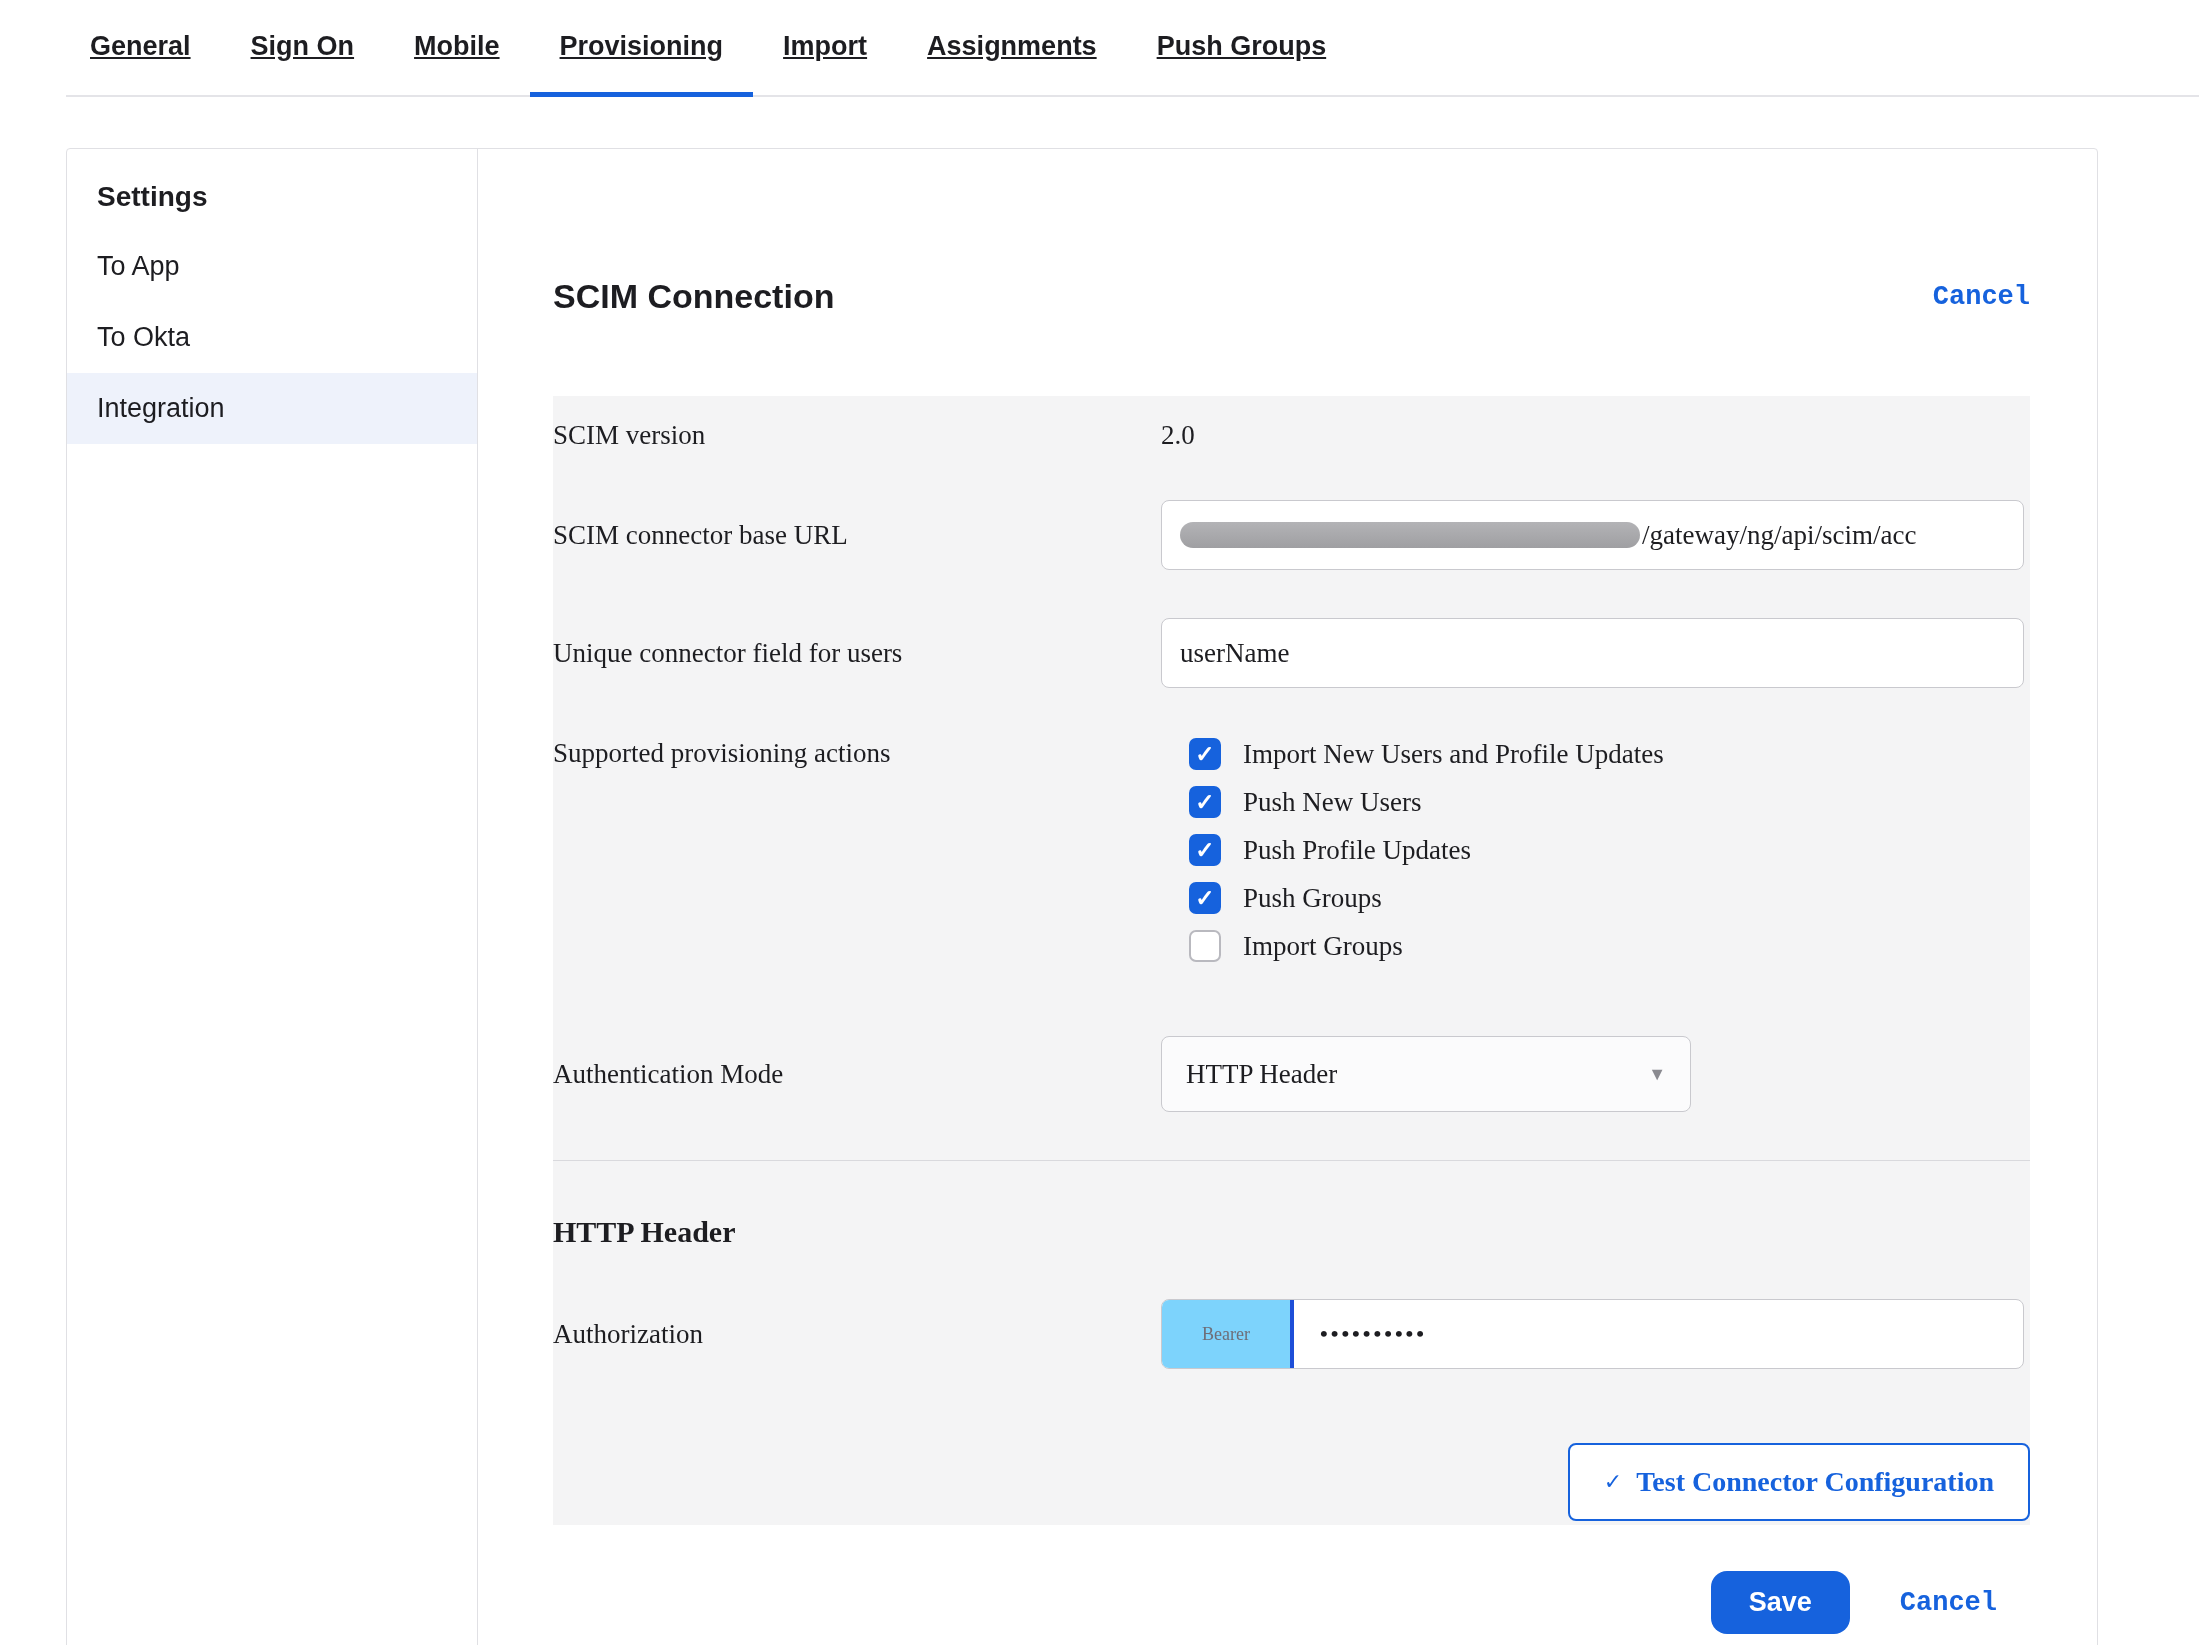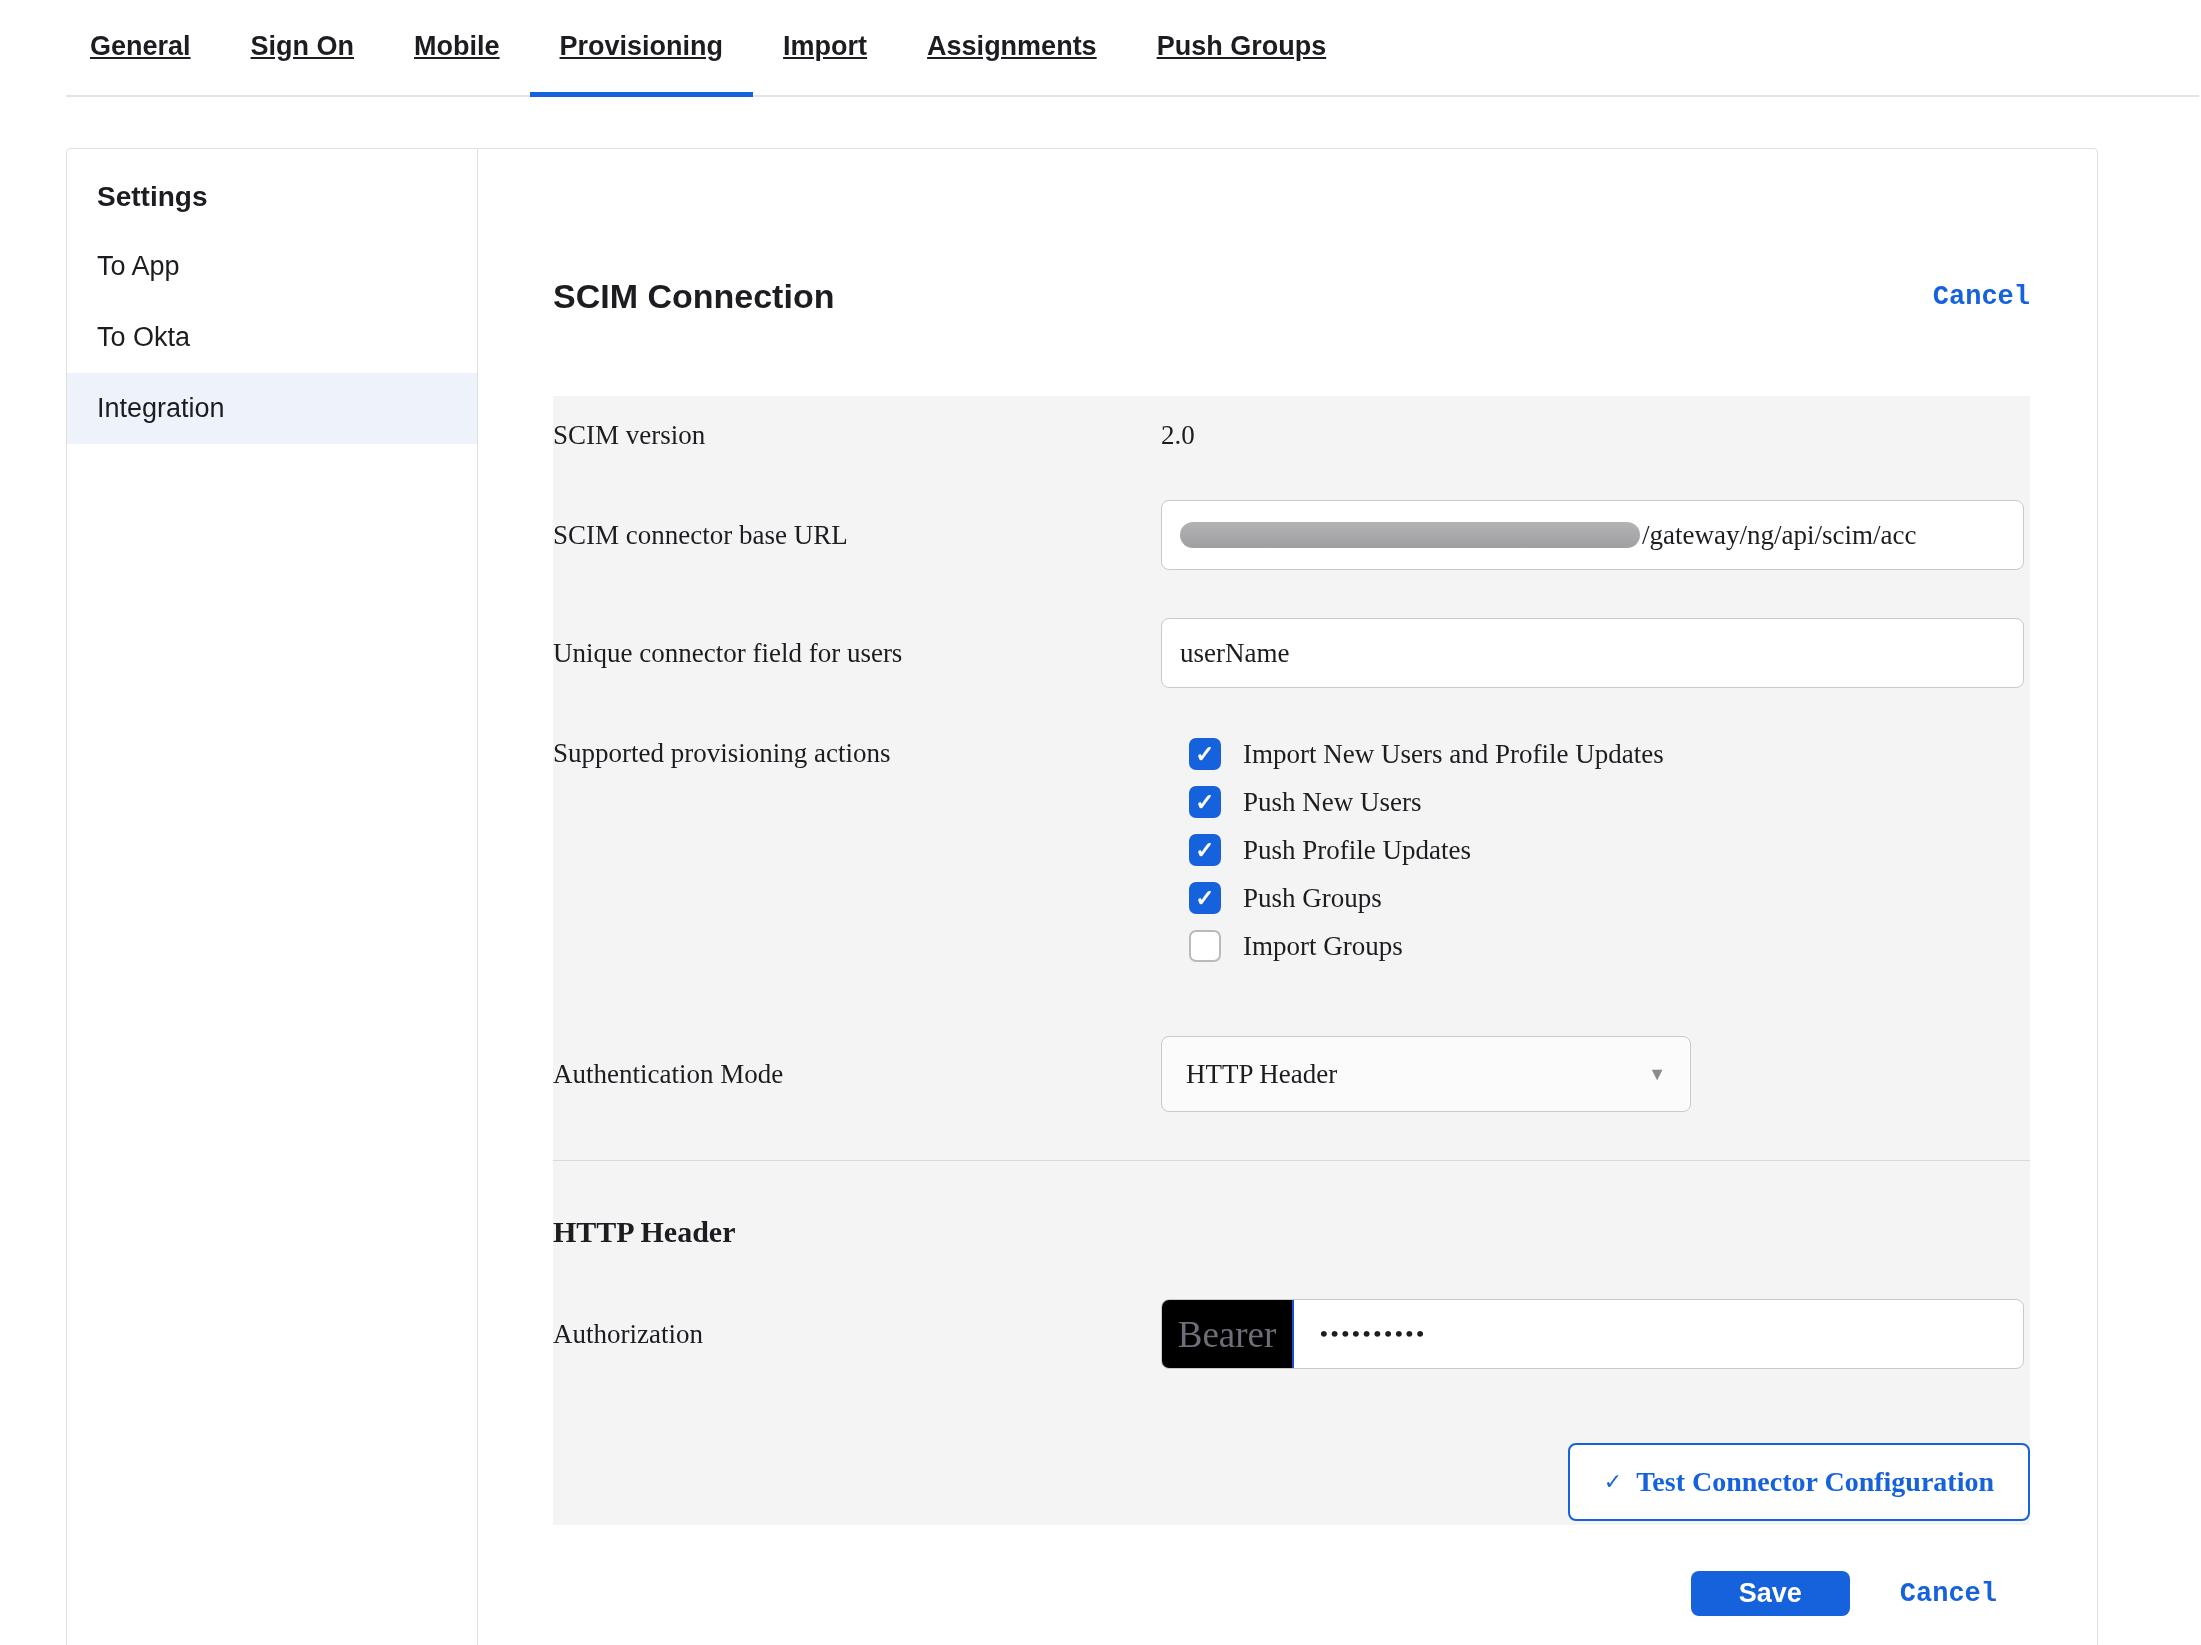--- a/index.html
+++ b/index.html
@@ -98,24 +98,24 @@
   .card-divider { height: 1px; background: #d9d9dd; }
 
   .section-title { font-size: 30px; font-weight: bold; margin: 54px 0 50px 0; }
 
   .input-group {
     display: flex; width: 100%; height: 70px;
     border: 1px solid #c9c9ce; border-radius: 8px;
     background: #fff; overflow: hidden;
   }
   .input-prefix {
-    width: 132px; flex-shrink: 0; background: #000000;
-    border-right: 2px solid #1d4ed8;
+    width: 132px; flex-shrink: 0; background: #7dd3fc;
+    border-right: 4px solid #1d4ed8;
     display: flex; align-items: center; justify-content: center;
-    color: #6e6e78; font-size: 37px;
+    color: #6e6e78; font-size: 18px;
   }
   .input-masked {
     flex: 1; display: flex; align-items: center; padding: 0 26px;
     font-size: 22px; font-weight: bold; letter-spacing: 3px; color: #1d1d21; cursor: text;
   }
 
   .test-row { display: flex; justify-content: flex-end; margin-top: 74px; }
   .test-button {
     height: 78px; background: #fff; color: #1662dd;
     border: 2px solid #1662dd; border-radius: 8px;
@@ -123,22 +123,22 @@
     display: flex; align-items: center; gap: 14px; padding: 0 34px;
     cursor: pointer; font-family: inherit;
   }
   .test-check { font-size: 22px; font-weight: normal; }
 
   .footer-row {
     display: flex; justify-content: flex-end; align-items: center;
     gap: 50px; margin: 46px 100px 0 0;
   }
   .save-button {
-    background: #1662dd; color: #fff; border: none; border-radius: 8px;
-    height: 45px; padding: 0 48px; font-size: 27px; font-weight: bold;
+    background: #1662dd; color: #fff; border: none; border-radius: 16px;
+    height: 63px; padding: 0 38px; font-size: 27px; font-weight: bold;
     cursor: pointer; font-family: inherit;
   }
 </style>
 </head>
 <body>
 
 <div class="tabbar">
   <div class="tabbar-rule"></div>
   <div class="tabbar-inner">
     <div class="tab">General</div>

